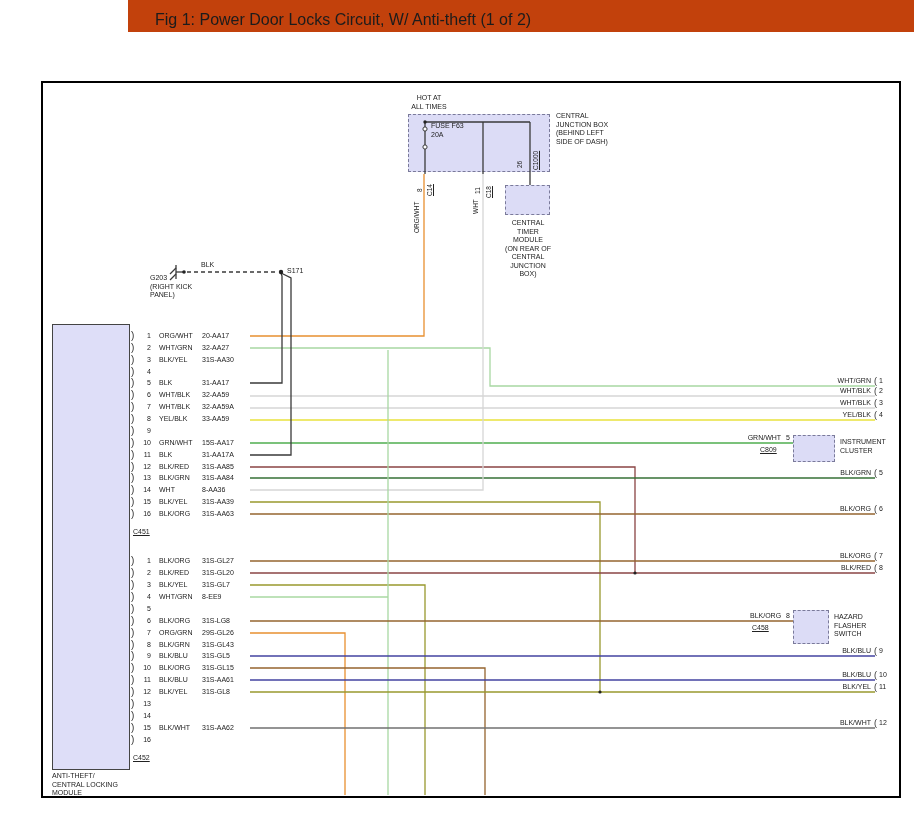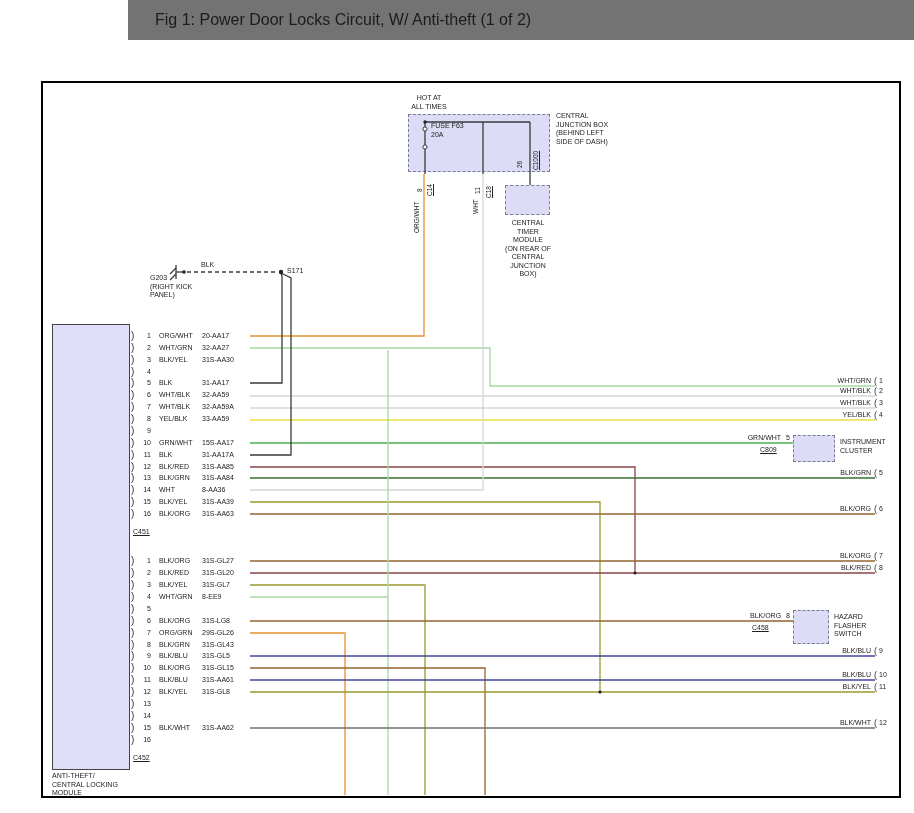--- a/index.html
+++ b/index.html
@@ -1,18 +1,18 @@
 <!DOCTYPE html>
 <html><head>
 <meta charset="utf-8">
 <style>
   *{margin:0;padding:0;box-sizing:border-box}
   html,body{width:914px;height:813px}
   body{position:relative;background:#fff;font-family:"Liberation Sans",sans-serif;overflow:hidden}
-  .titlebar{position:absolute;left:128px;top:0;width:786px;height:40px;background:#737373}
+  .titlebar{position:absolute;left:128px;top:0;width:786px;height:32px;background:#c2410c}
   .title{font-size:16px;line-height:40px;padding-left:27px;color:#1c1c1c}
   .frame{position:absolute;left:41px;top:81px;width:860px;height:717px;border:2px solid #000}
   .module{position:absolute;left:52px;top:324px;width:78px;height:446px;background:#dedef8;border:1px solid #444}
   .dashedbox{position:absolute;background:#dcdcf6;border:1px dashed #7a7a9a}
   #jbox{left:408px;top:114px;width:142px;height:58px}
   #tbox{left:505px;top:185px;width:45px;height:30px}
   #cbox{left:793px;top:435px;width:42px;height:27px}
   #hbox{left:793px;top:610px;width:36px;height:34px}
   svg.wires{position:absolute;left:0;top:0;width:914px;height:813px}
   .lbl{position:absolute;font-size:7px;line-height:8.5px;color:#222;white-space:nowrap}

